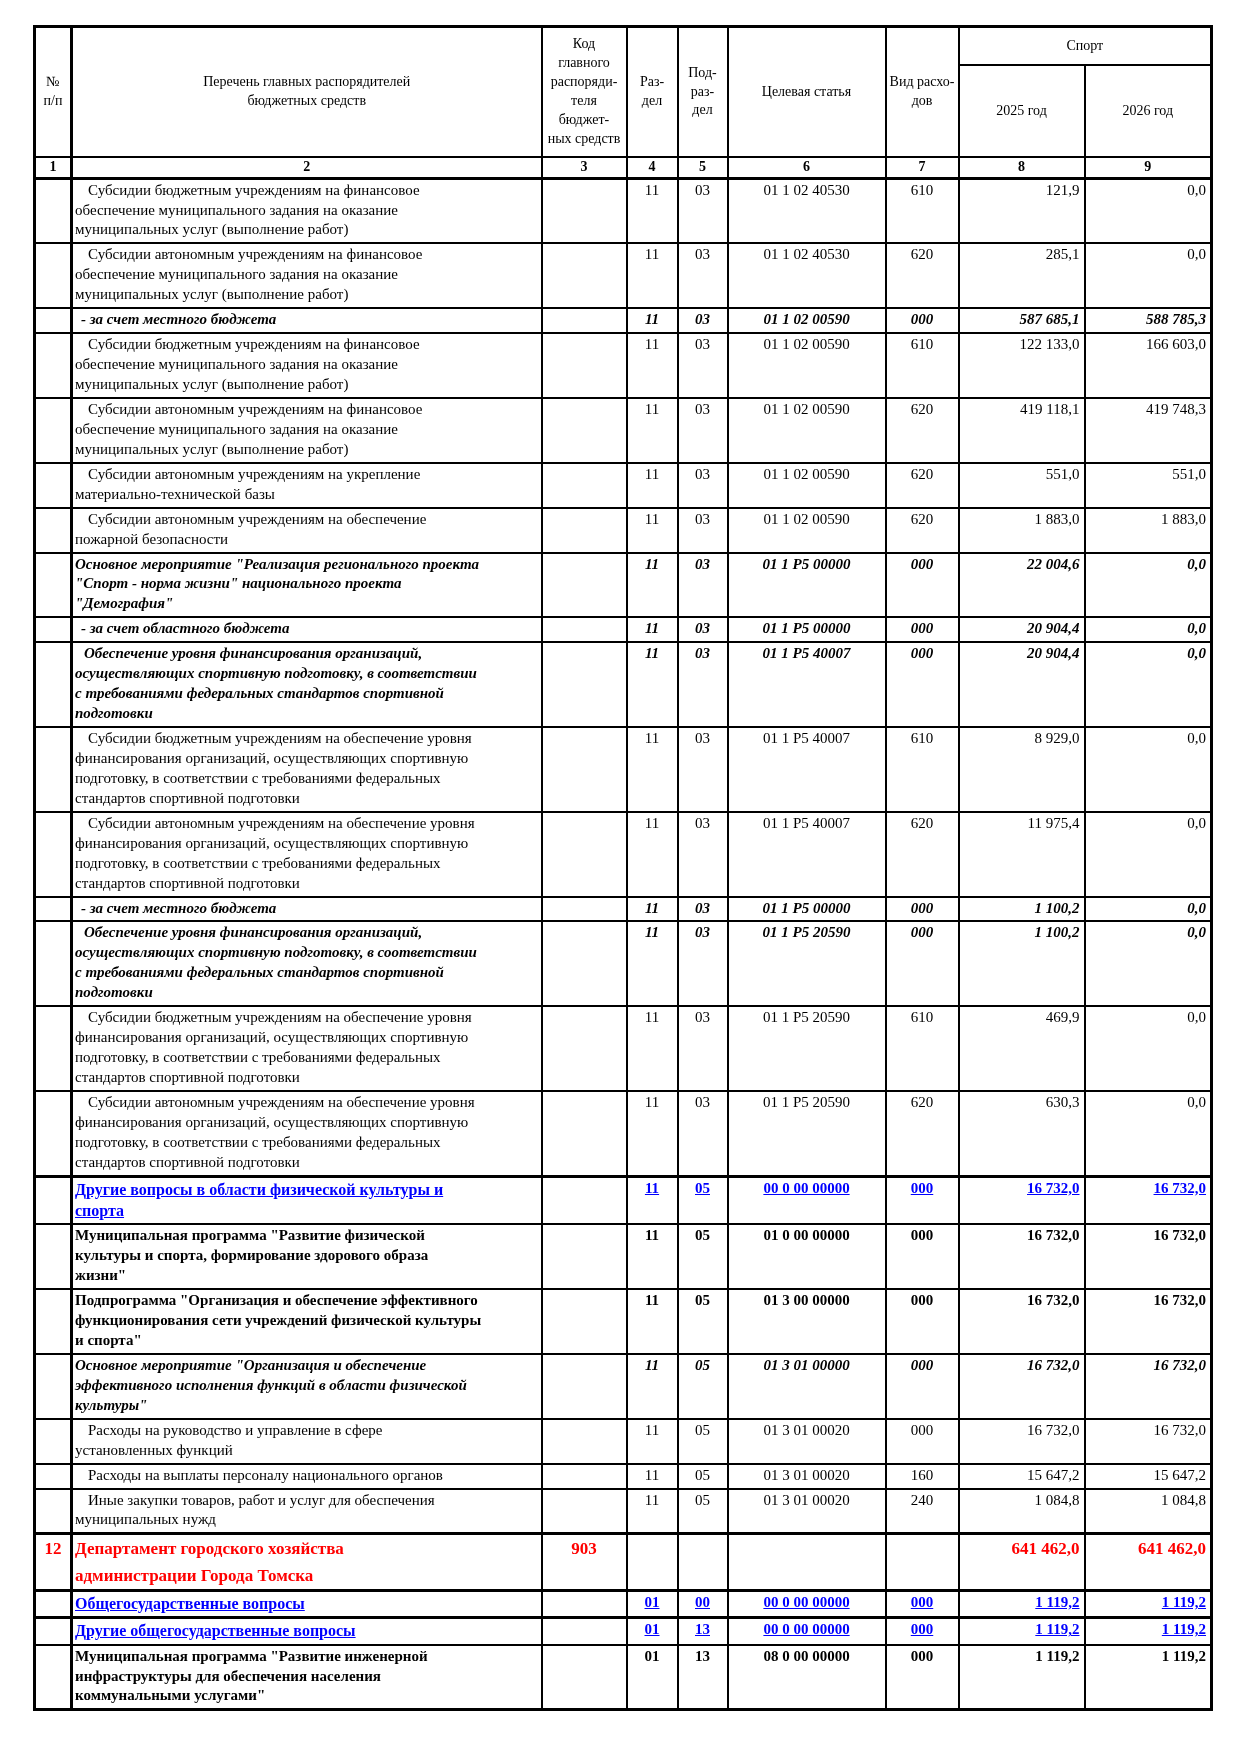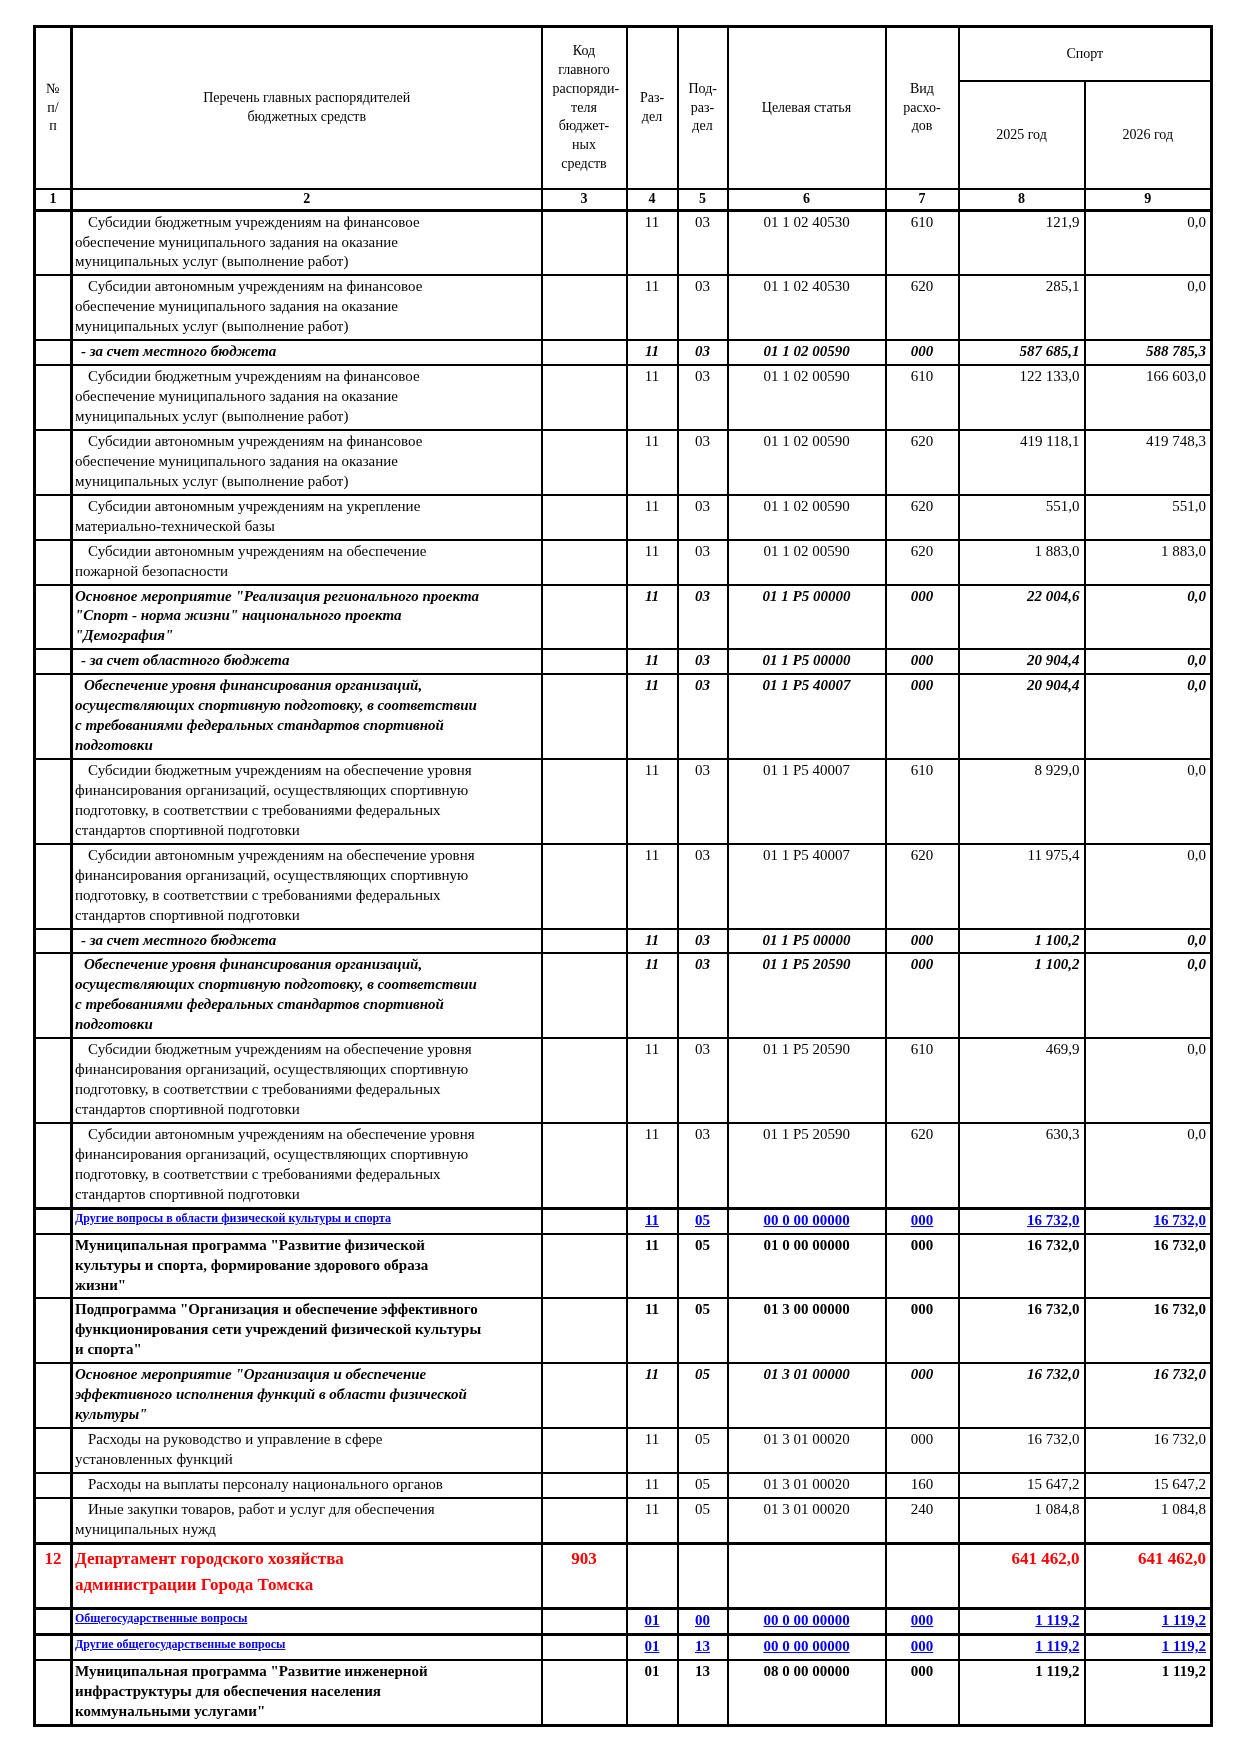--- a/index.html
+++ b/index.html
@@ -2,42 +2,42 @@
 <html lang="ru"><head>
 <meta charset="utf-8">
 <style>
   html,body{margin:0;padding:0;background:#ffffff;}
   body{width:1240px;min-height:1754px;font-family:"Liberation Serif",serif;color:#000;
        --blue:#0000FF; --red:#FF0000;}
   .page{padding:25px 30px 0 33px;}
   table{border-collapse:collapse;table-layout:fixed;width:1177px;border:3px solid #000;}
   th,td{border:2px solid #000;vertical-align:top;overflow:hidden;}
   th{font-weight:normal;text-align:center;vertical-align:middle;font-size:14px;
-     line-height:1.35;padding:10px;white-space:pre-line;}
+     line-height:1.35;padding:2px;white-space:pre-line;}
   th.c1,td.c1{border-right-width:3px;}
   th.sum{height:32px;}
   th.year{height:86px;}
   tr.idx td{font-weight:bold;text-align:center;font-size:14px;height:18px;padding:0 2px;
             border-bottom:3px solid #000;vertical-align:middle;}
   td{font-size:15px;line-height:1.33;padding:1px 2px 2px 2px;}
   td.c1{text-align:center;}
   td.c2{text-align:left;padding-right:58px;}
   td.c3,td.c4,td.c5,td.c6,td.c7{text-align:center;white-space:nowrap;}
   td.c8,td.c9{text-align:right;padding-right:4px;white-space:nowrap;}
   tr.normal td.c2{text-indent:13px;}
   tr.dash td,tr.itind td{font-style:italic;font-weight:bold;}
   tr.dash td.c2{padding-left:8px;}
   tr.itind td.c2{text-indent:9px;}
   tr.bolditalic td{font-weight:bold;font-style:italic;}
   tr.bold td{font-weight:bold;}
   tr.blue td{font-weight:bold;color:var(--blue);border-top-width:3px;}
   tr.blue td:not(:empty){text-decoration:underline;}
-  tr.blue td.c2{font-size:12px;padding-right:90px;}
+  tr.blue td.c2{font-size:16px;padding-right:90px;}
   tr.red td{font-weight:bold;color:var(--red);font-size:17px;line-height:1.55;
-            border-top-width:3px;padding-bottom:9px;}
+            border-top-width:3px;padding-bottom:0;}
   tr.red td.c2{padding-right:90px;}
   tr.tall td{}
 </style>
 </head>
 <body style="--blue: #0000FF; --red: #FF0000;">
 
 <div class="page">
   <table>
     <colgroup>
       <col style="width:37px">

